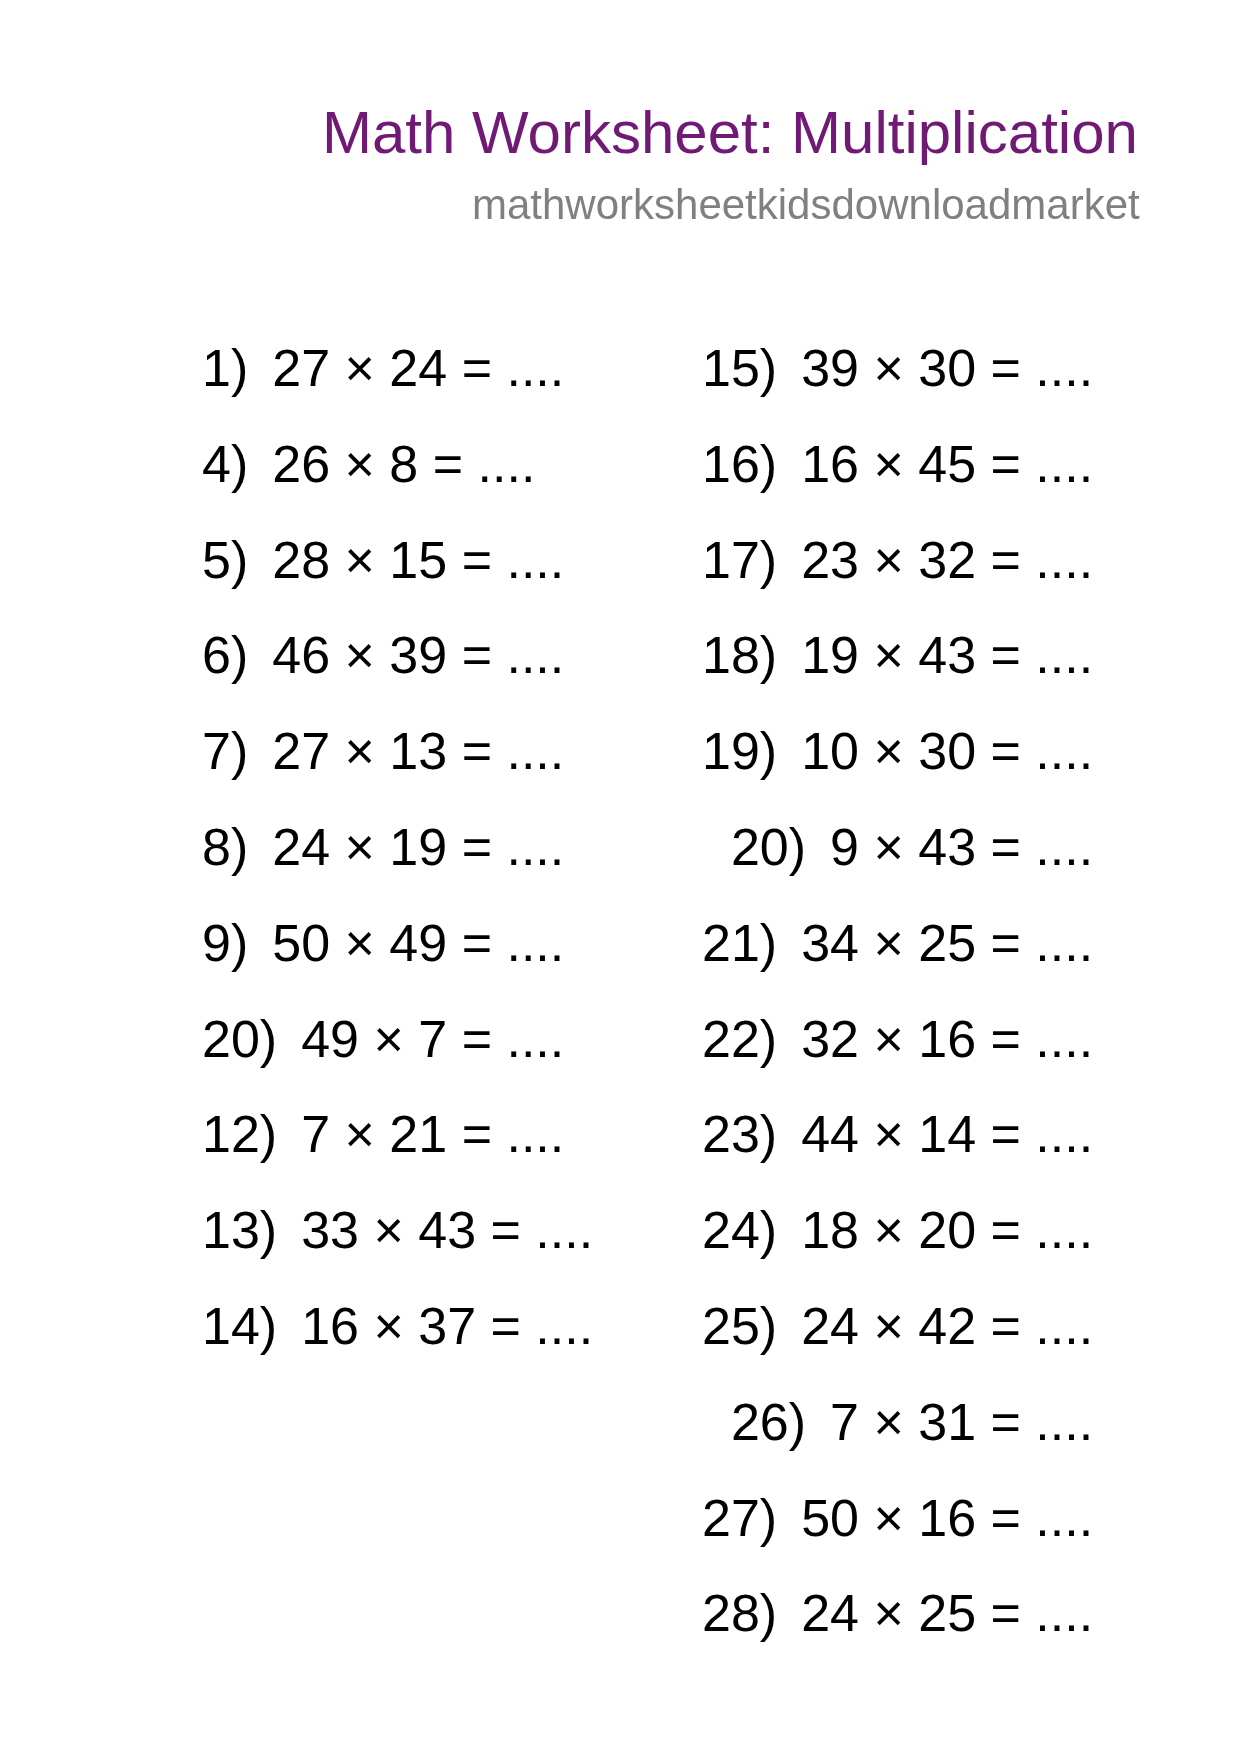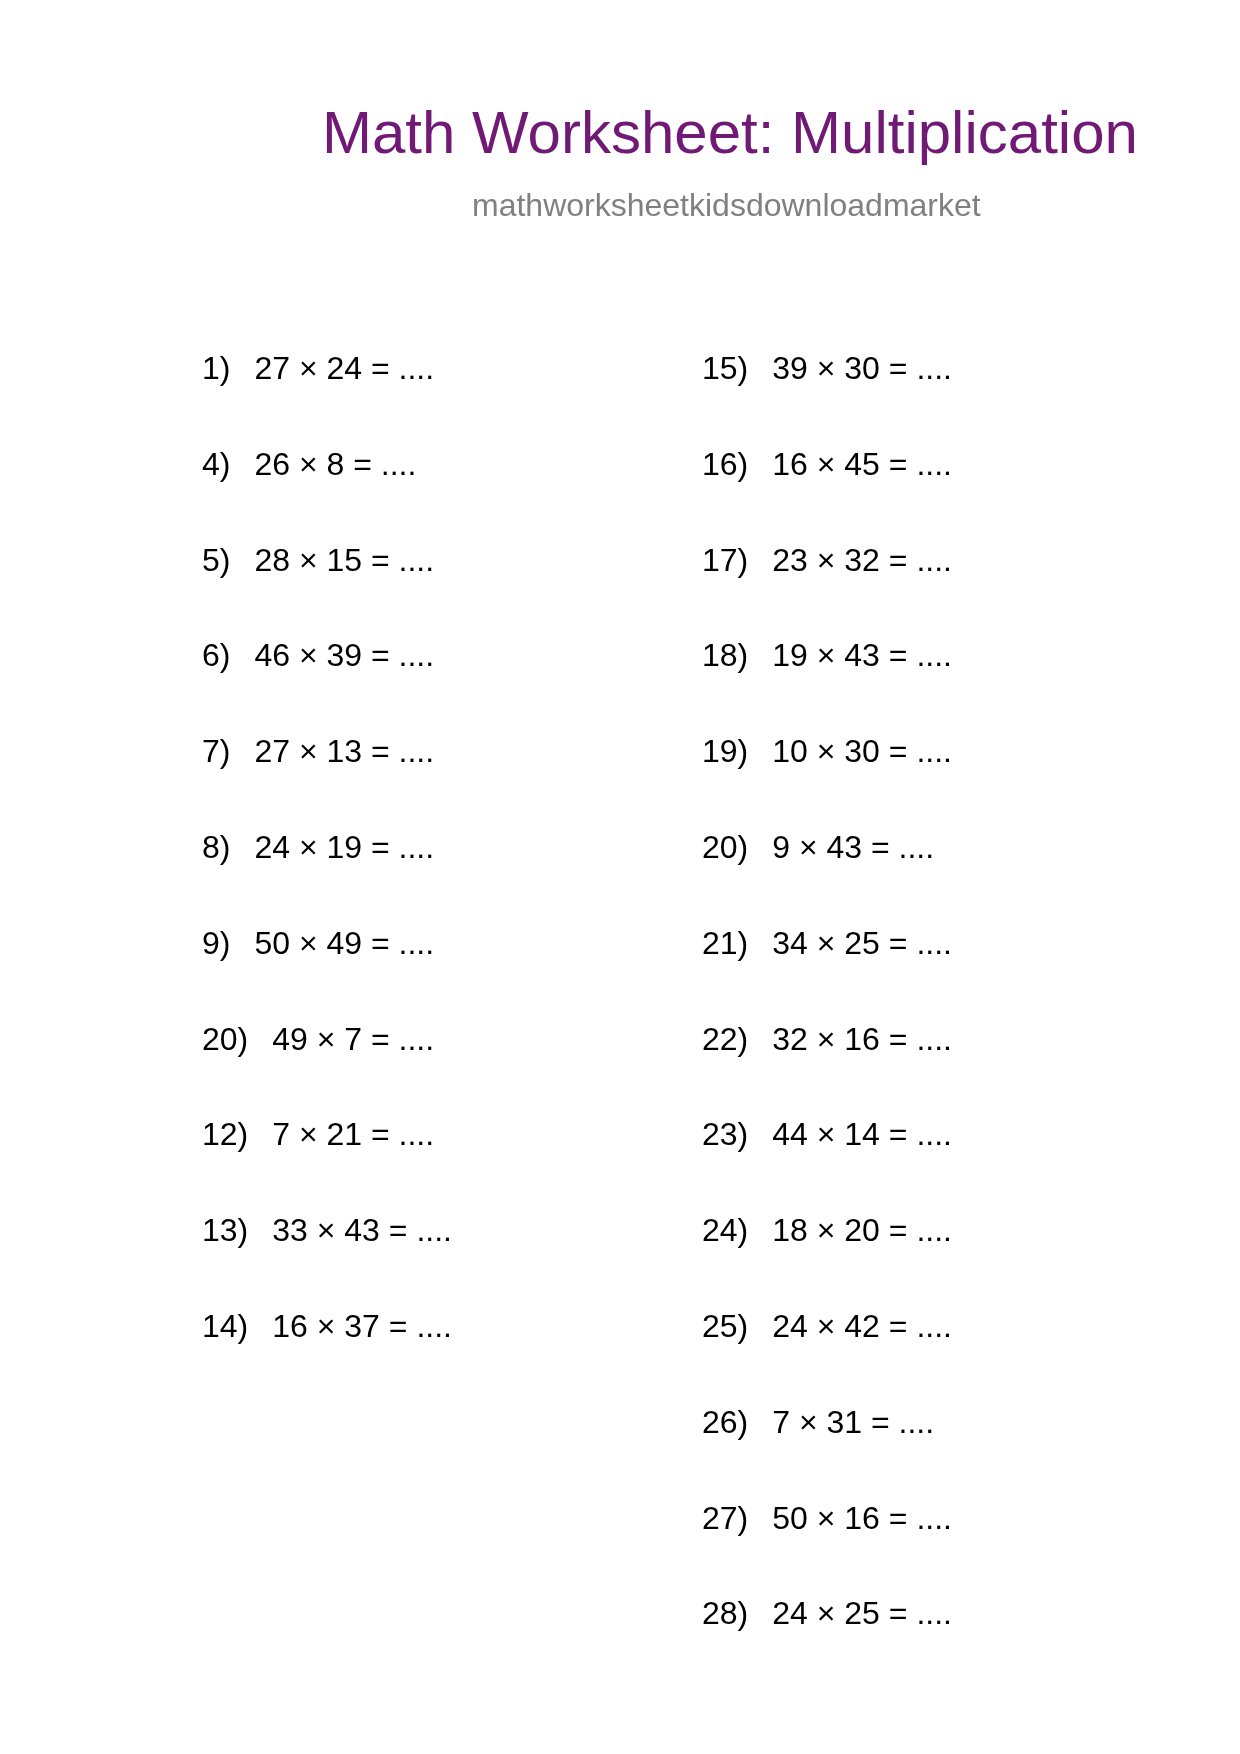--- a/index.html
+++ b/index.html
@@ -1,25 +1,25 @@
 <!DOCTYPE html>
 <html><head>
 <meta charset="utf-8">
 <style>
   html, body { margin: 0; padding: 0; background: #ffffff; }
   body { width: 1240px; height: 1754px; position: relative; overflow: hidden;
          font-family: "Liberation Sans", sans-serif; color: #000; }
   .title { position: absolute; left: 322px; top: 98px; font-size: 60px; line-height: 70px;
            white-space: nowrap; color: #701a75; }
-  .subtitle { position: absolute; left: 472px; top: 180px; font-size: 32px; line-height: 50px;
+  .subtitle { position: absolute; left: 472px; top: 180px; font-size: 42px; line-height: 50px;
               white-space: nowrap; color: #808080; }
   .col { position: absolute; top: 343px; }
   .col.left { left: 202px; }
-  .col.right { left: 702px; }
-  .problem { height: 95.8px; font-size: 32px; line-height: 50px; white-space: nowrap; }
+  .col.right { left: 702px; text-align: right; }
+  .problem { height: 95.8px; font-size: 52px; line-height: 50px; white-space: nowrap; }
   .problem .num { display: inline-block; }
   .problem .expr { margin-left: 24px; }
 </style>
 </head>
 <body>
 
 <div class="title">Math Worksheet: Multiplication</div>
 <div class="subtitle">mathworksheetkidsdownloadmarket</div>
 
 <div class="col left">

